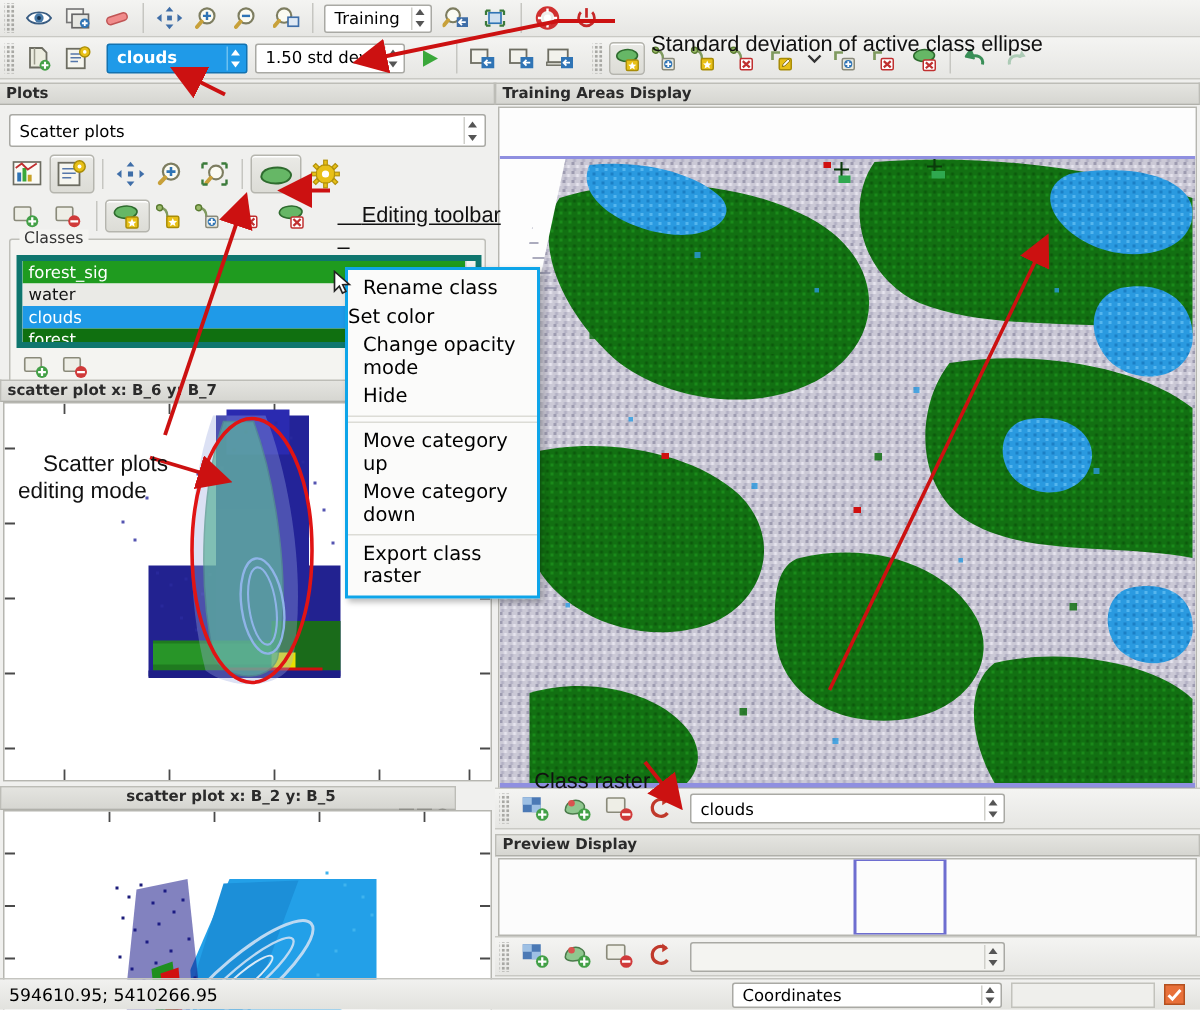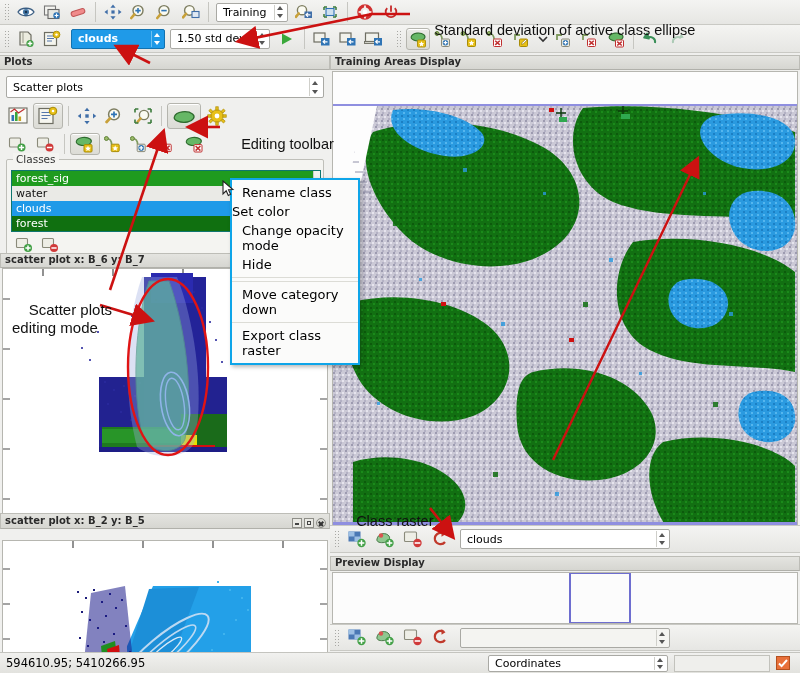--- a/index.html
+++ b/index.html
@@ -63,21 +63,21 @@
   .combo.blue { background: #1f9ae8; color: #fff; font-weight: bold; border-color: #1272b0; }
   .combo.blue .spin { border-left-color: #6cc0f0; }
   .combo.blue .spin i.up { border-bottom-color: #fff; }
   .combo.blue .spin i.dn { border-top-color: #fff; }
 
   .panel-title {
     background: linear-gradient(#e4e4e0,#d6d6d1);
     border: 1px solid #bdbdb7; border-bottom: 1px solid #b0b0aa;
     height: 15px; line-height: 14px; padding-left: 4px;
     font-size: 10px; font-weight: bold; color: #2b2b2b;
-    display: flex; align-items: flex-end;
+    display: flex; align-items: center;
   }
   .panel-title .wbtns { margin-left: auto; display: flex; gap: 2px; padding-right: 3px; }
   .wb { width: 10px; height: 10px; border: 1px solid #8e8e88; background: #e9e9e4; position: relative; }
   .wb.min::after { content:''; position:absolute; left:2px; right:2px; bottom:2px; height:2px; background:#444; }
   .wb.max::after { content:''; position:absolute; left:2px; right:2px; top:2px; bottom:2px; border:1px solid #444; }
   .wb.cls { border-radius: 50%; background:#d9d9d3; }
   .wb.cls::after, .wb.cls::before {
     content:''; position:absolute; left:1px; right:1px; top:4px; height:1.5px; background:#333;
   }
   .wb.cls::before { transform: rotate(45deg); }
@@ -508,21 +508,21 @@
         <svg width="22" height="18" viewBox="0 0 22 18">
           <path d="M2.5 5.8c1.5-3.6 10-4.6 13.6-1.8 2.8 2.2 0.4 5.6-3.8 6.3-5 0.9-11.4-1.2-9.8-4.5z" fill="#66b766" stroke="#2e6b2e" stroke-width="1.1"></path>
           <rect x="10" y="9.6" width="8" height="7.4" rx="1" fill="#fff" stroke="#c03030" stroke-width="1"></rect>
           <path d="M11.6 11l4.8 4.6M16.4 11l-4.8 4.6" stroke="#c03030" stroke-width="1.5"></path>
         </svg>
       </div>
     </div>
 
     <div class="groupbox" style="left:6px;top:104px;width:318px;height:98px;background:#f4f4f1;">
       <span class="gb-label" style="background:#f4f4f1;">Classes</span>
-      <div style="position:absolute;left:4px;top:10px;width:310px;height:62px;background:#fff;border:1px solid #0f766e;overflow:hidden;">
+      <div style="position:absolute;left:4px;top:10px;width:310px;height:62px;background:#fff;border:4px solid #0f766e;overflow:hidden;">
         <div class="clsrow" style="background:#1f9b1f;color:#ffffff;">
           <span>forest_sig</span>
         </div>
         <div class="clsrow" style="background:#eaeae6;color:#111111;">
           <span>water</span>
         </div>
         <div class="clsrow" style="background:#1f9ae8;color:#ffffff;">
           <span>clouds</span>
         </div>
         <div class="clsrow" style="background:#107010;color:#ffffff;">
@@ -613,21 +613,21 @@
 
         <path d="M139 8 C122 55,120 125,134 178 C152 192,186 190,192 172 C202 118,190 48,174 8 Z" fill="#9aa8e0" opacity="0.35"></path>
 
         <ellipse cx="172" cy="135" rx="14" ry="32" fill="none" stroke="#8fb4e8" stroke-width="1.6" transform="rotate(-8 172 135)"></ellipse>
         <ellipse cx="172" cy="135" rx="9" ry="26" fill="none" stroke="#8fb4e8" stroke-width="1.4" transform="rotate(-8 172 135)"></ellipse>
 
         <ellipse cx="165" cy="98" rx="40" ry="88" fill="none" stroke="#e01414" stroke-width="2.4"></ellipse>
       </svg>
     </div>
 
-    <div class="panel-title" style="position:absolute;left:0;top:458px;width:330px;height:16px;">
+    <div class="panel-title" style="position:absolute;left:0;top:469px;width:304px;height:16px;flex-direction:column;">
       <span>scatter plot x: B_2 y: B_5</span>
       <span class="wbtns">
         <span class="wb min"></span>
         <span class="wb max"></span>
         <span class="wb cls"></span>
       </span>
     </div>
     <div class="plotbox" style="position:absolute;left:2px;top:485px;width:326px;height:167px;">
       <svg width="324" height="165" viewBox="0 0 324 165">
         <g stroke="#4a4a4a" stroke-width="1.2">
@@ -910,20 +910,23 @@
         <span>Change opacity mode</span>
       </div>
       <div style="padding:2px 10px;">
         <span>Hide</span>
       </div>
     </div>
     <div style="height:1px;background:#dcdcd6;margin:3px 0;"></div>
     <div style="height:1px;background:#dcdcd6;margin:3px 0;"></div>
     <div>
       <div style="padding:2px 10px;">
+        <span>Move category up</span>
+      </div>
+      <div style="padding:2px 10px;">
         <span>Move category down</span>
       </div>
     </div>
     <div style="height:1px;background:#dcdcd6;margin:3px 0;"></div>
     <div>
       <div style="padding:2px 10px;">
         <span>Export class raster</span>
       </div>
     </div>
   </div>
@@ -952,21 +955,21 @@
     <path d="M100 305 L150 320" stroke="#cc1111" stroke-width="2.6" fill="none" marker-end="url(#ah)"></path>
 
     <path d="M430 508 L452 536" stroke="#cc1111" stroke-width="2.6" fill="none" marker-end="url(#ah)"></path>
 
     <path d="M553 460 L697 160" stroke="#cc1111" stroke-width="2.4" fill="none" marker-end="url(#ah)"></path>
   </svg>
 
   <div class="anno" style="left:418px;top:5px;">
     <span>Standard deviation of active class ellipse</span>
   </div>
-  <div class="anno" style="left:225px;top:119px;">
+  <div class="anno" style="left:225px;top:119px;text-decoration:underline;">
     <span>Editing toolbar</span>
   </div>
   <div class="anno" style="left:12px;top:284px;font-size:15px;">
     <span>Scatter plots
 editing mode</span>
   </div>
   <div class="anno" style="left:340px;top:496px;text-align:right;">
     <span>Class raster</span>
   </div>
 

